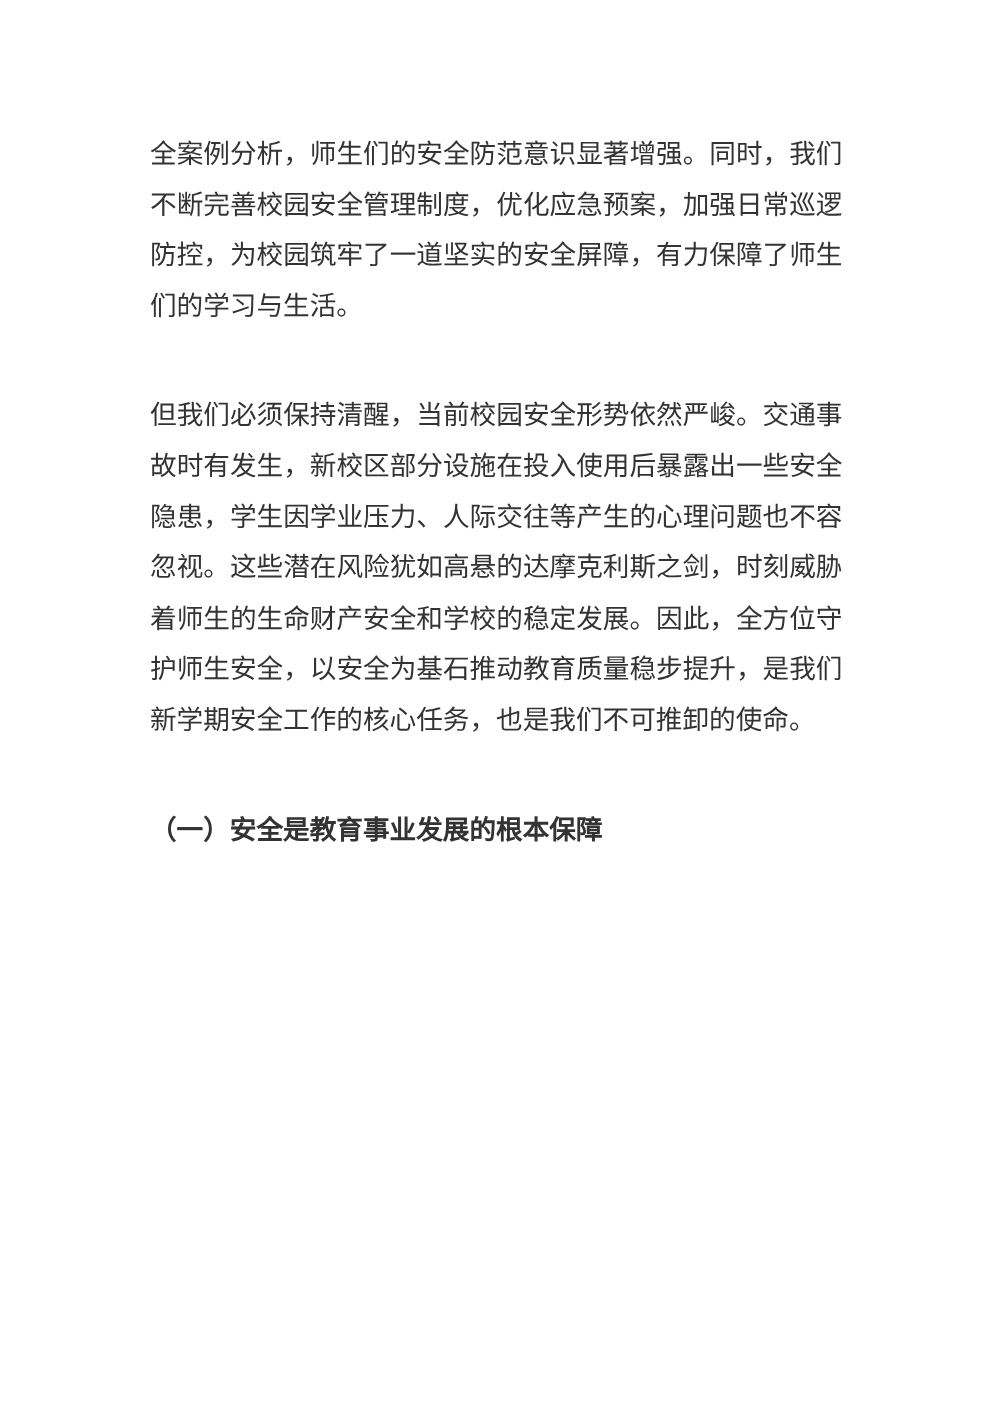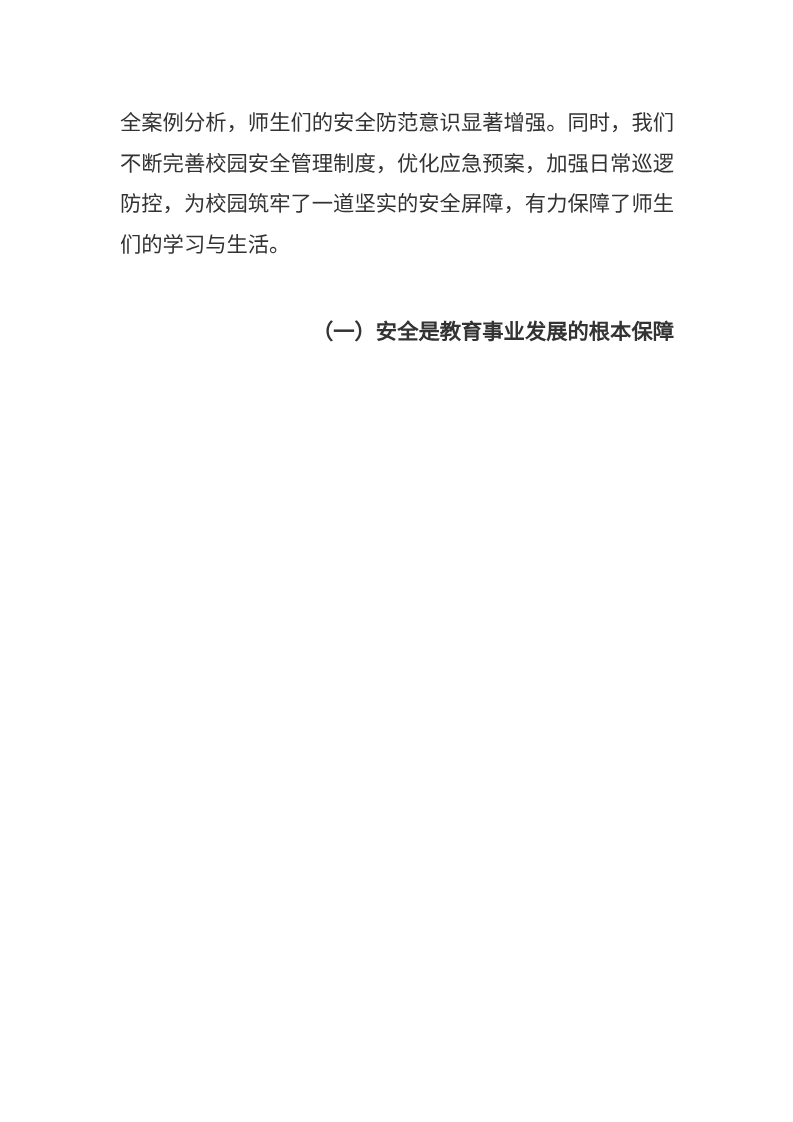--- a/index.html
+++ b/index.html
@@ -38,28 +38,29 @@
     line-height: 40.6px;
     font-weight: 700;
     margin: 0 0 37px 0;
     text-align: left;
   }
   .heading-2 {
     font-size: 21.3px;
     line-height: 40.6px;
     font-weight: 700;
     margin: 0 0 47px 0;
-    text-align: right;
+    text-align: left;
   }
 </style>
 </head>
 <body>
 
 <div class="page">
   <div class="content">
     <p class="para">全案例分析，师生们的安全防范意识显著增强。同时，我们不断完善校园安全管理制度，优化应急预案，加强日常巡逻防控，为校园筑牢了一道坚实的安全屏障，有力保障了师生们的学习与生活。</p>
 
+    <p class="para">但我们必须保持清醒，当前校园安全形势依然严峻。交通事故时有发生，新校区部分设施在投入使用后暴露出一些安全隐患，学生因学业压力、人际交往等产生的心理问题也不容忽视。这些潜在风险犹如高悬的达摩克利斯之剑，时刻威胁着师生的生命财产安全和学校的稳定发展。因此，全方位守护师生安全，以安全为基石推动教育质量稳步提升，是我们新学期安全工作的核心任务，也是我们不可推卸的使命。</p>
 
 
     <h3 class="heading-2">（一）安全是教育事业发展的根本保障</h3>
 
   </div>
 </div>
 
 </body></html>

